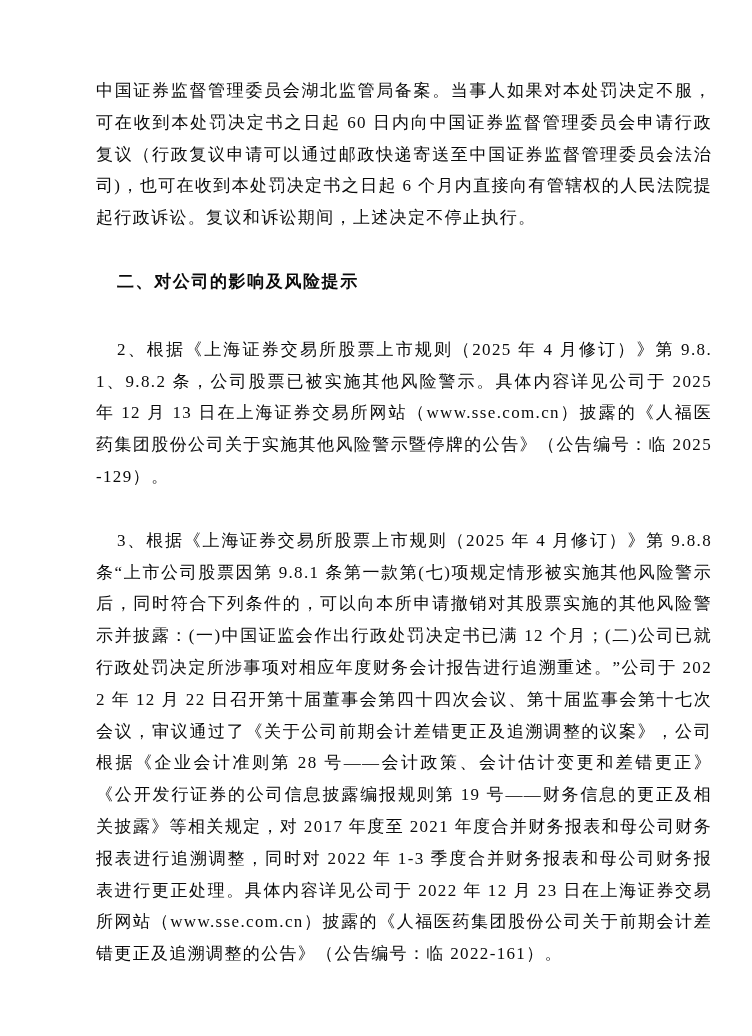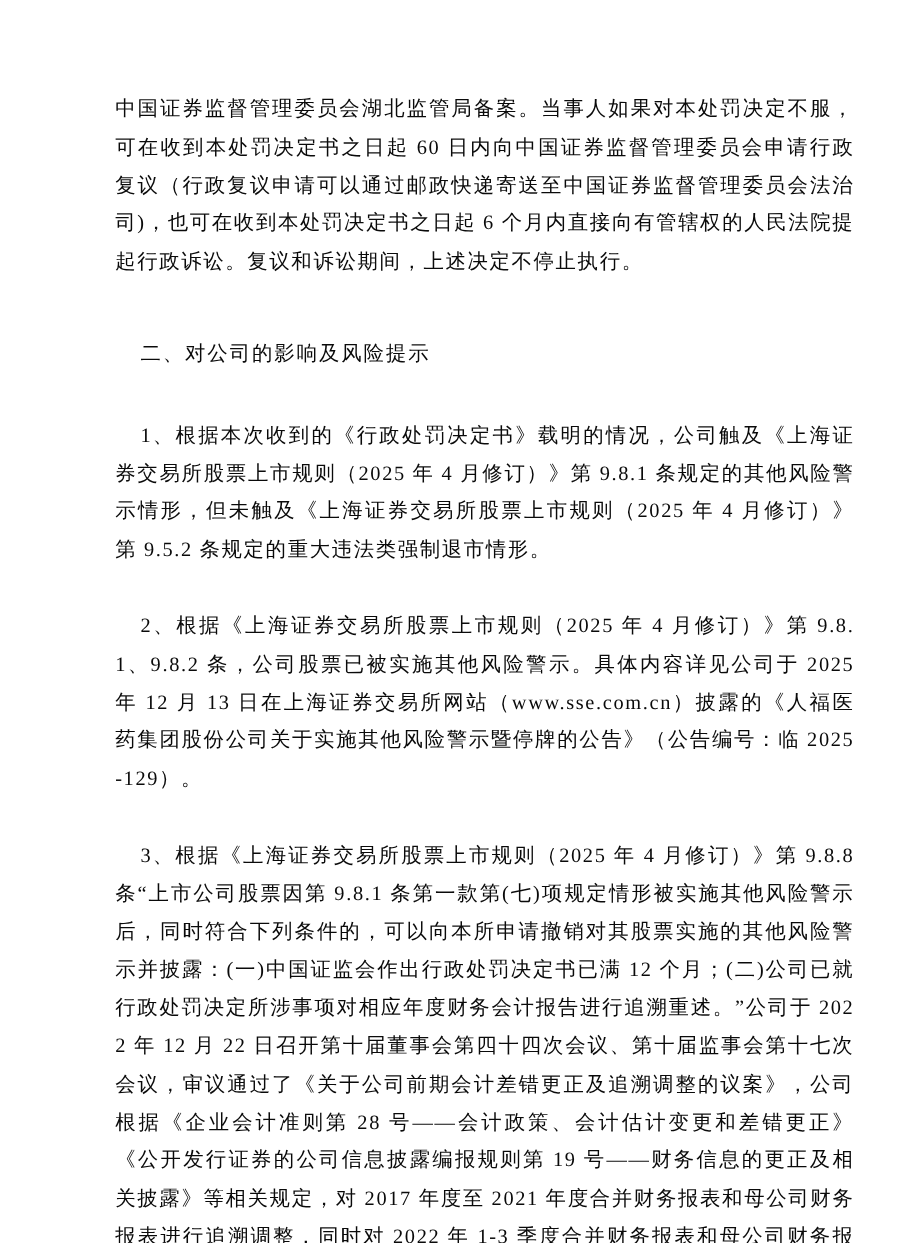--- a/index.html
+++ b/index.html
@@ -25,41 +25,40 @@
     letter-spacing: 1.35px;
     text-align: justify;
     text-align-last: left;
     word-break: break-all;
   }
   .indent { text-indent: 21px; }
   .section-heading {
     font-size: 17px;
     line-height: 31.8px;
     letter-spacing: 1.6px;
-    font-weight: normal;
+    font-weight: bold;
     text-indent: 21px;
-    margin-top: 13px;
+    margin-top: 0;
     margin-bottom: 4px;
   }
   .page-number {
     position: absolute;
     top: 994px;
     left: 0;
     width: 752px;
     text-align: center;
     font-size: 16px;
     letter-spacing: 0;
     color: #0a0a0a;
   }
 </style>
 </head>
 <body>
 
 <div class="page">
   <div class="content">
     <p class="body-para">中国证券监督管理委员会湖北监管局备案。当事人如果对本处罚决定不服，可在收到本处罚决定书之日起 60 日内向中国证券监督管理委员会申请行政复议（行政复议申请可以通过邮政快递寄送至中国证券监督管理委员会法治司)，也可在收到本处罚决定书之日起 6 个月内直接向有管辖权的人民法院提起行政诉讼。复议和诉讼期间，上述决定不停止执行。</p>
     <h2 class="section-heading">二、对公司的影响及风险提示</h2>
-    <p class="body-para indent">1、根据本次收到的《行政处罚决定书》载明的情况，公司触及《上海证券交易所股票上市规则（2025 年 4 月修订）》第 9.8.1 条规定的其他风险警示情形，但未触及《上海证券交易所股票上市规则（2025 年 4 月修订）》第 9.5.2 条规定的重大违法类强制退市情形。</p>
     <p class="body-para indent">2、根据《上海证券交易所股票上市规则（2025 年 4 月修订）》第 9.8.1、9.8.2 条，公司股票已被实施其他风险警示。具体内容详见公司于 2025 年 12 月 13 日在上海证券交易所网站（www.sse.com.cn）披露的《人福医药集团股份公司关于实施其他风险警示暨停牌的公告》（公告编号：临 2025-129）。</p>
     <p class="body-para indent">3、根据《上海证券交易所股票上市规则（2025 年 4 月修订）》第 9.8.8 条“上市公司股票因第 9.8.1 条第一款第(七)项规定情形被实施其他风险警示后，同时符合下列条件的，可以向本所申请撤销对其股票实施的其他风险警示并披露：(一)中国证监会作出行政处罚决定书已满 12 个月；(二)公司已就行政处罚决定所涉事项对相应年度财务会计报告进行追溯重述。”公司于 2022 年 12 月 22 日召开第十届董事会第四十四次会议、第十届监事会第十七次会议，审议通过了《关于公司前期会计差错更正及追溯调整的议案》，公司根据《企业会计准则第 28 号——会计政策、会计估计变更和差错更正》《公开发行证券的公司信息披露编报规则第 19 号——财务信息的更正及相关披露》等相关规定，对 2017 年度至 2021 年度合并财务报表和母公司财务报表进行追溯调整，同时对 2022 年 1-3 季度合并财务报表和母公司财务报表进行更正处理。具体内容详见公司于 2022 年 12 月 23 日在上海证券交易所网站（www.sse.com.cn）披露的《人福医药集团股份公司关于前期会计差错更正及追溯调整的公告》（公告编号：临 2022-161）。</p>
   </div>
   <div class="page-number">9</div>
 </div>
 
 </body></html>

